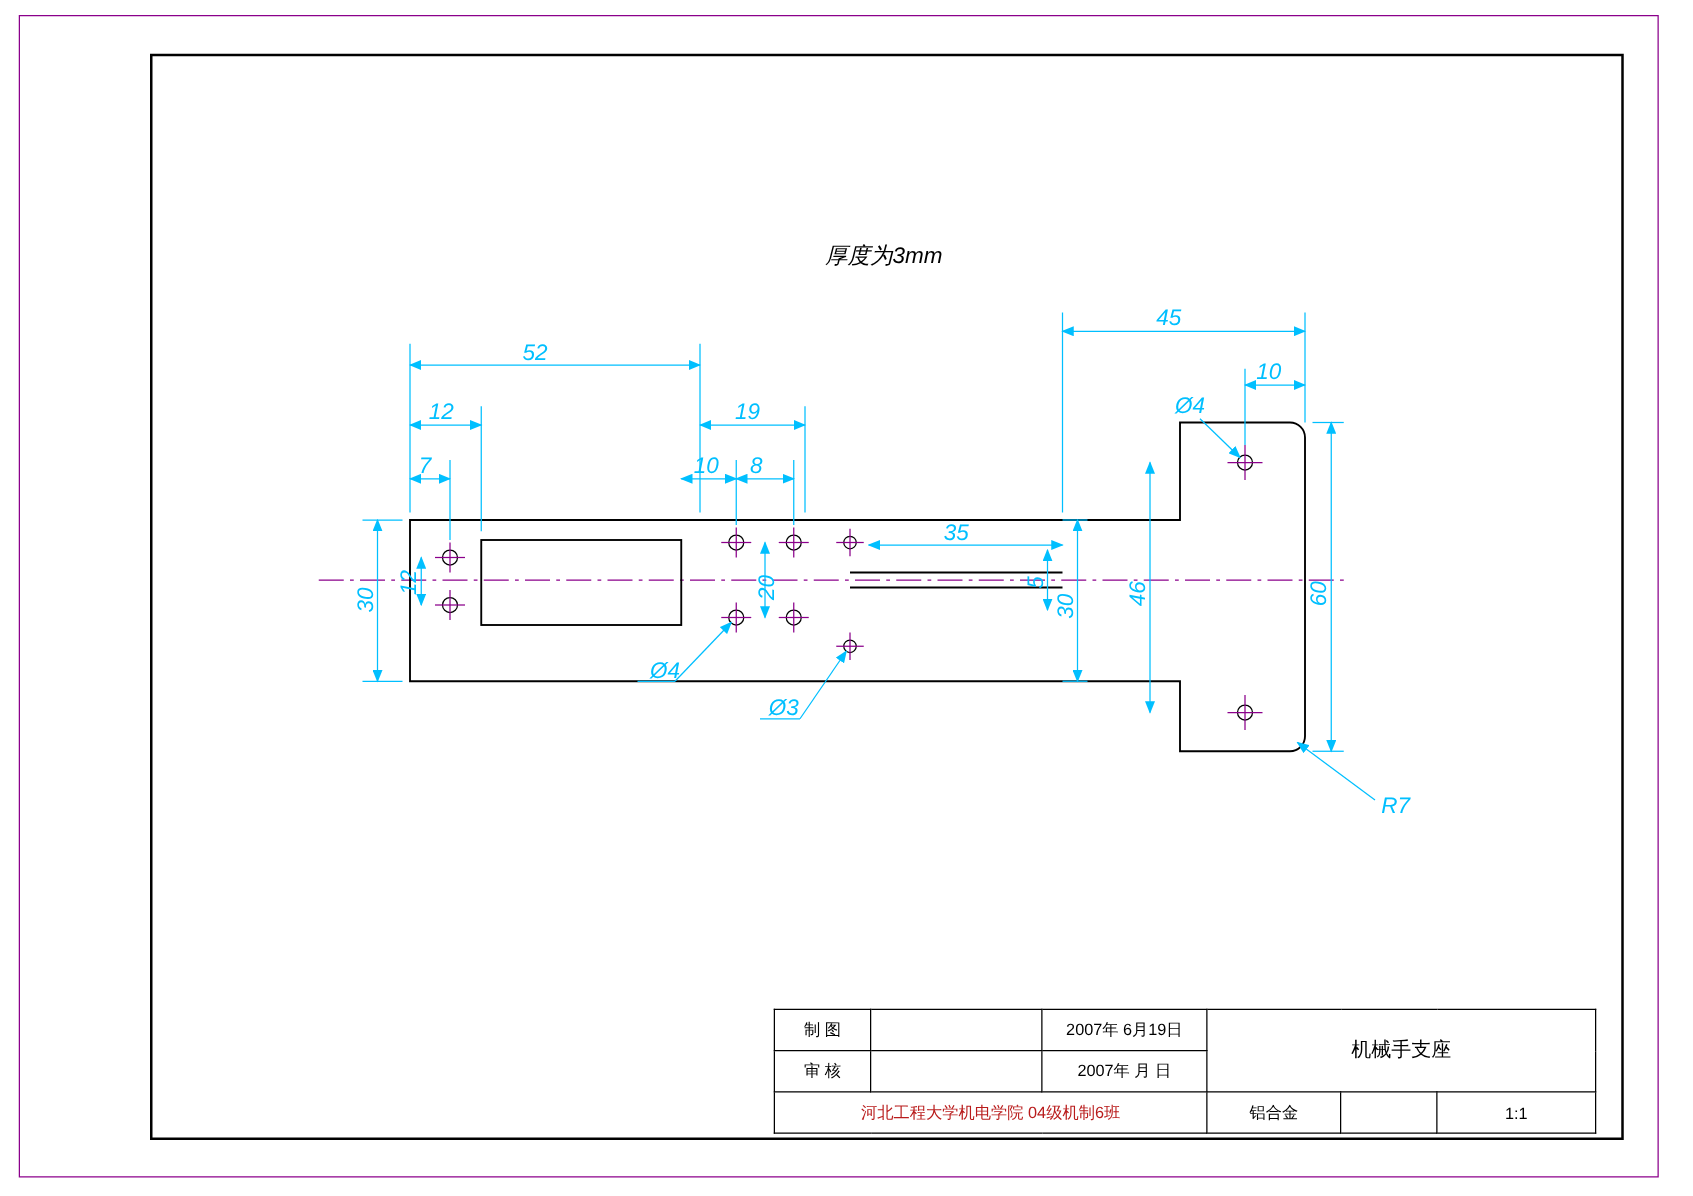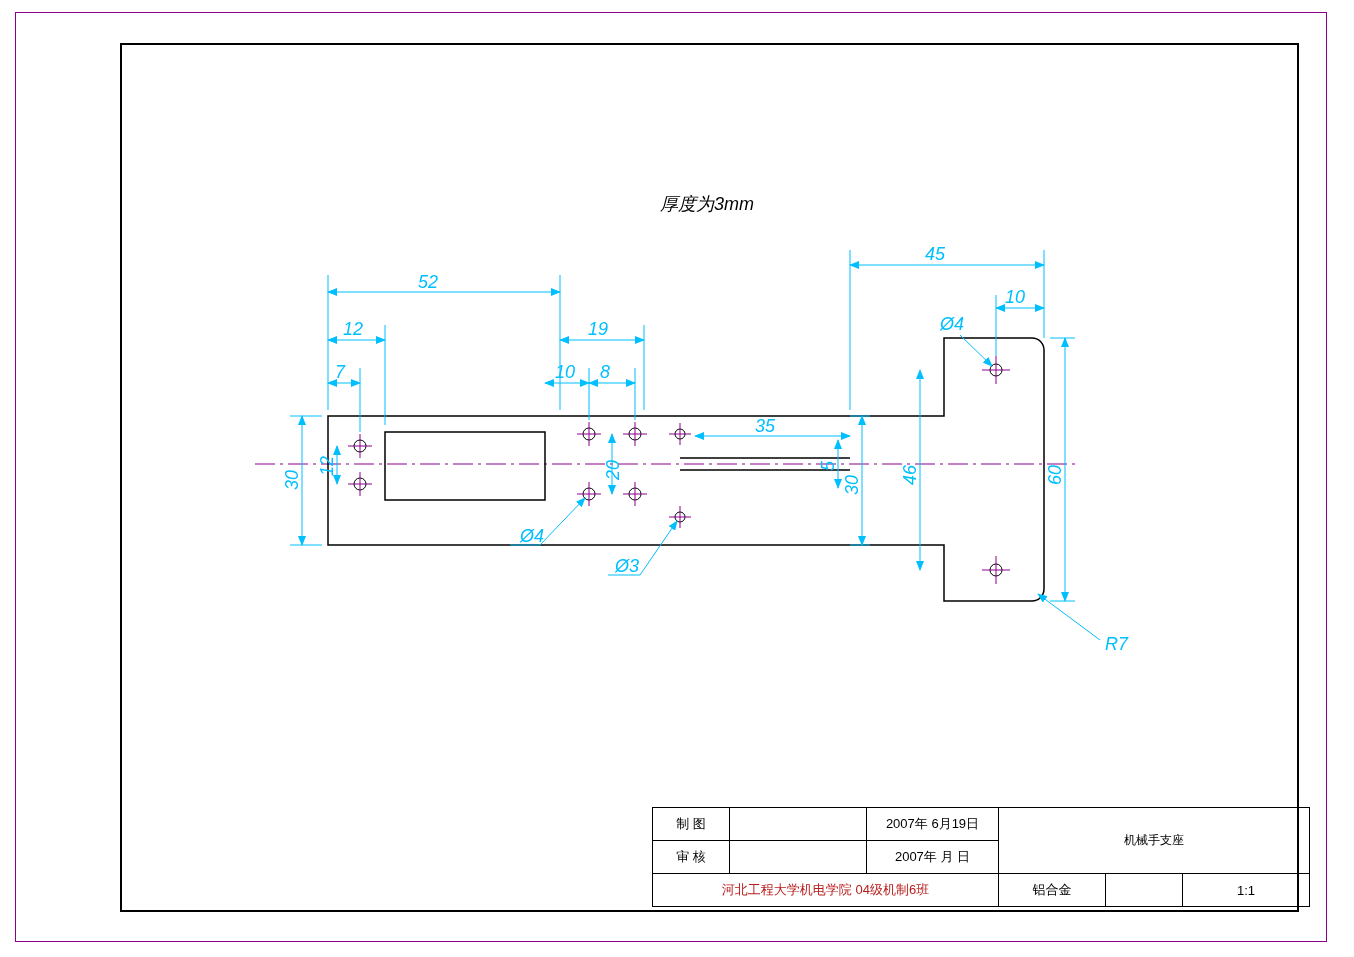--- a/index.html
+++ b/index.html
@@ -27,21 +27,21 @@
     width: 1175px;
     height: 865px;
   }
   svg {
     position: absolute;
     left: 0;
     top: 0;
   }
   .title-block {
     position: absolute;
-    right: 44px;
+    right: 77px;
     bottom: 50px;
     border-collapse: collapse;
     font-size: 13px;
   }
   .title-block td {
     border: 1px solid #000;
     padding: 4px 8px;
     text-align: center;
     height: 24px;
   }
@@ -232,21 +232,21 @@
   <line class="dim-line" x1="1100" y1="640" x2="1038" y2="594" marker-end="url(#arr)"></line>
   <text class="dim-text" x="1105" y="650">R7</text>
 </svg>
 
 <table class="title-block">
   <tbody>
       <tr>
     <td style="width:60px">制 图</td>
     <td style="width:120px"></td>
     <td style="width:115px">2007年 6月19日</td>
-    <td rowspan="2" colspan="3" style="width:270px;font-size:12px">机械手支座</td>
+    <td rowspan="2" colspan="3" style="width:270px;font-size:16px">机械手支座</td>
   </tr>
   <tr>
     <td>审 核</td>
     <td></td>
     <td>2007年   月   日</td>
   </tr>
   <tr>
     <td colspan="3" class="tb-cyan">河北工程大学机电学院   04级机制6班</td>
     <td style="width:90px">铝合金</td>
     <td style="width:60px"></td>

